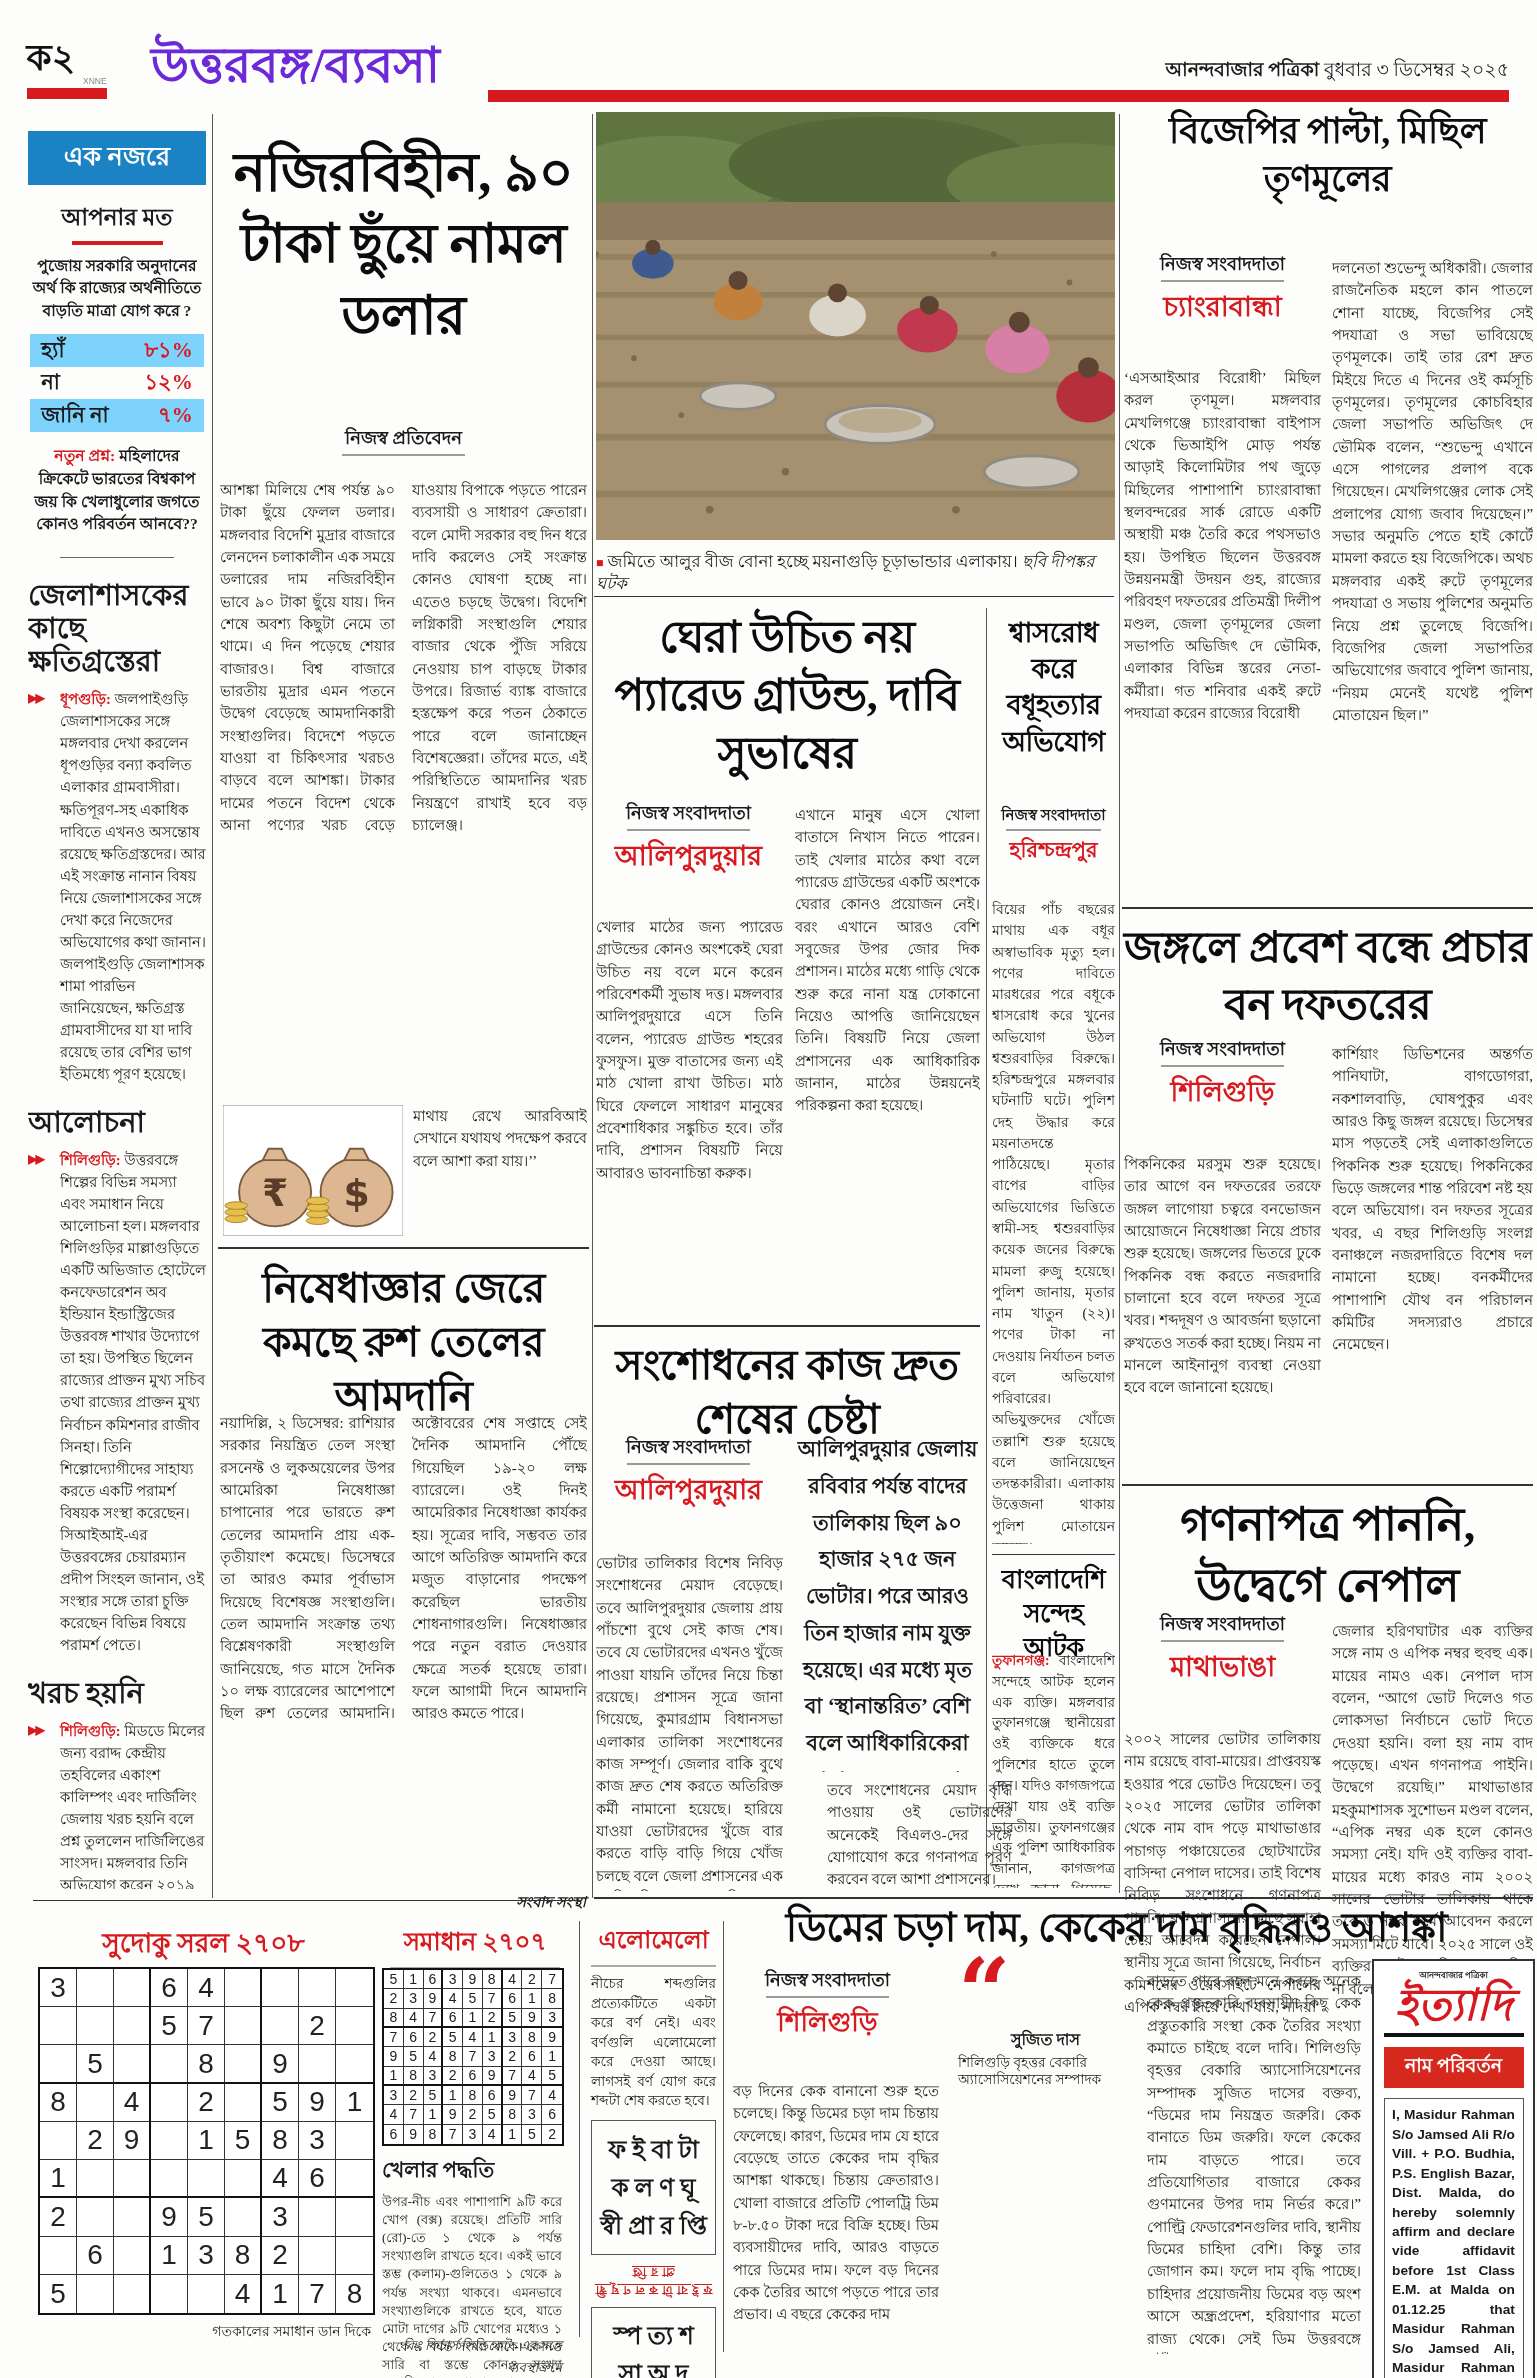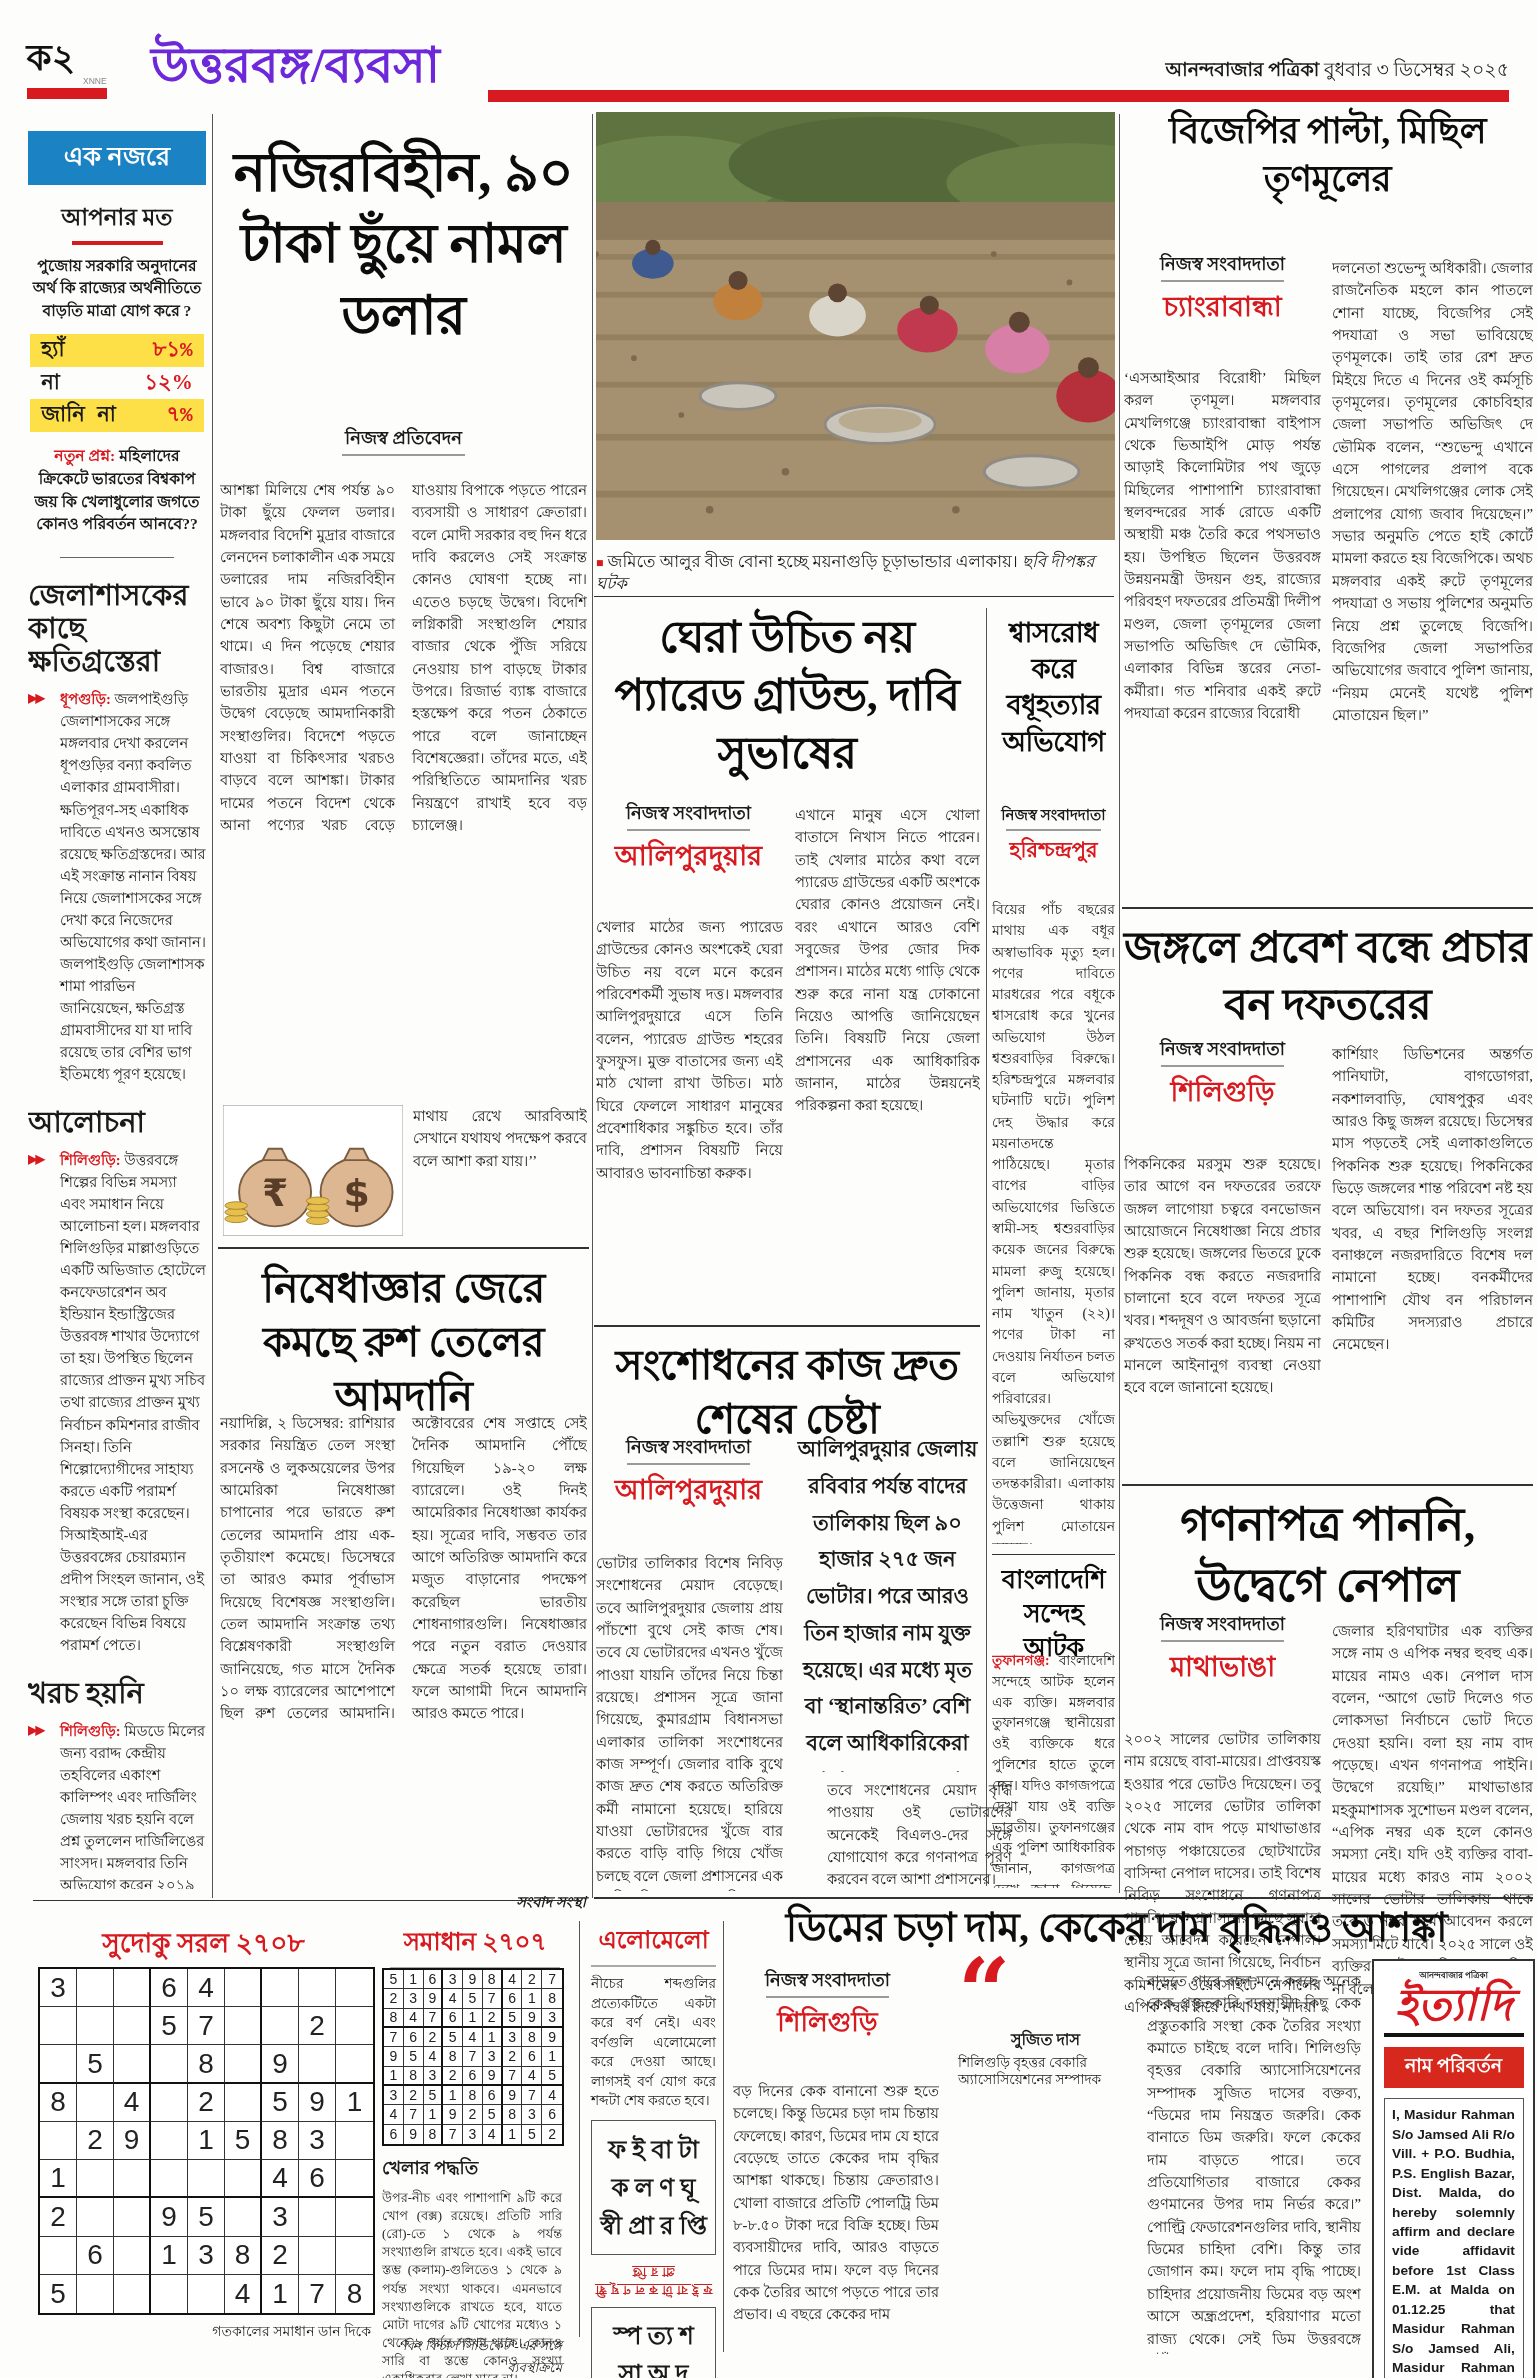--- a/index.html
+++ b/index.html
@@ -20,21 +20,21 @@
   .edition{font-size:8.5px;color:#888;font-family:"Liberation Sans",sans-serif;}
   .datebox{font-size:19px;text-align:right;}
   .datebox b{font-weight:bold;}
   
   .sb-title{background:#1b82c4;color:#fff;font-weight:bold;font-size:25.6px;text-align:center;padding:5.7px 0;}
   .sb-sub{font-weight:bold;font-size:23px;text-align:center;margin-top:13.2px;}
   .sb-sub-rule{width:91px;height:3.8px;background:#d71920;margin:3.8px auto 9.5px;}
   .sb-q{font-size:15.6px;text-align:center;line-height:1.45;font-weight:bold;}
   .poll{margin:11.4px 1.9px 0;}
   .poll-row{display:flex;justify-content:space-between;padding:3.8px 11.4px;font-size:21px;font-weight:bold;line-height:1.2;}
-  .poll-row.alt{background:#fde047;font-family:Liberation Mono, monospace;}
+  .poll-row.alt{background:#7dd3fc;}
   .poll-val{color:#d71920;}
   .newq{font-size:15.6px;text-align:center;line-height:1.45;font-weight:bold;margin-top:13.2px;}
   .newq .lbl{color:#d71920;}
   .sb-div{width:114px;height:0.9px;background:#666;margin:21px auto;}
   .brief-head{font-size:29px;font-weight:bold;line-height:1.15;margin:5.7px 0 9.5px;}
   .brief-body{font-size:14.7px;line-height:1.5;text-align:left;padding-left:32px;position:relative;margin-bottom:21px;}
   .brief-body .mk{position:absolute;left:0;top:0.9px;color:#d71920;font-size:12.3px;letter-spacing:-1.9px;font-weight:bold;}
   .brief-body .dl{color:#d71920;font-weight:bold;}
   
   .caption{font-size:16.6px;line-height:1.35;}
@@ -42,21 +42,21 @@
   .caption i{font-style:italic;}
   
   .puz-title{color:#d71920;font-weight:bold;text-align:center;border-bottom:2.8px solid #a9a9a9;padding-bottom:3.8px;}
   .sudoku{display:grid;border:2.8px solid #111;background:#fff;}
   .sudoku .cell{border-right:0.9px solid #333;border-bottom:0.9px solid #333;display:flex;align-items:center;justify-content:center;
     font-family:"Liberation Sans",sans-serif;color:#222;}
   .sudoku .cell.er{border-right:none;}
   .sudoku .cell.eb{border-bottom:none;}
   .sudoku .cell.br{border-right:2.8px solid #111;}
   .sudoku .cell.bb{border-bottom:2.8px solid #111;}
-  .method-h{font-weight:bold;font-size:18px;margin:0 0 3.8px;}
+  .method-h{font-weight:bold;font-size:21px;margin:0 0 3.8px;}
   .small-note{font-size:14px;text-align:right;}
   .credit-line{font-size:13.2px;font-style:italic;text-align:right;}
   
   .elo-box{border:1.9px solid #555;text-align:center;font-weight:bold;font-size:24.6px;line-height:1.55;padding:9.5px 3.8px;}
   .inv{transform:rotate(180deg);color:#c32222;font-size:12px;font-weight:bold;text-align:center;letter-spacing:0.9px;
        text-decoration:underline;line-height:1.5;}
   
   .qmark{color:#d71920;font-size:91px;line-height:.55;font-weight:bold;font-family:"DejaVu Serif",serif;}
   .qtext{font-size:20.3px;font-weight:bold;line-height:1.6;}
   .qauthor{font-weight:bold;font-size:16px;margin-top:9.5px;text-align:center;}

